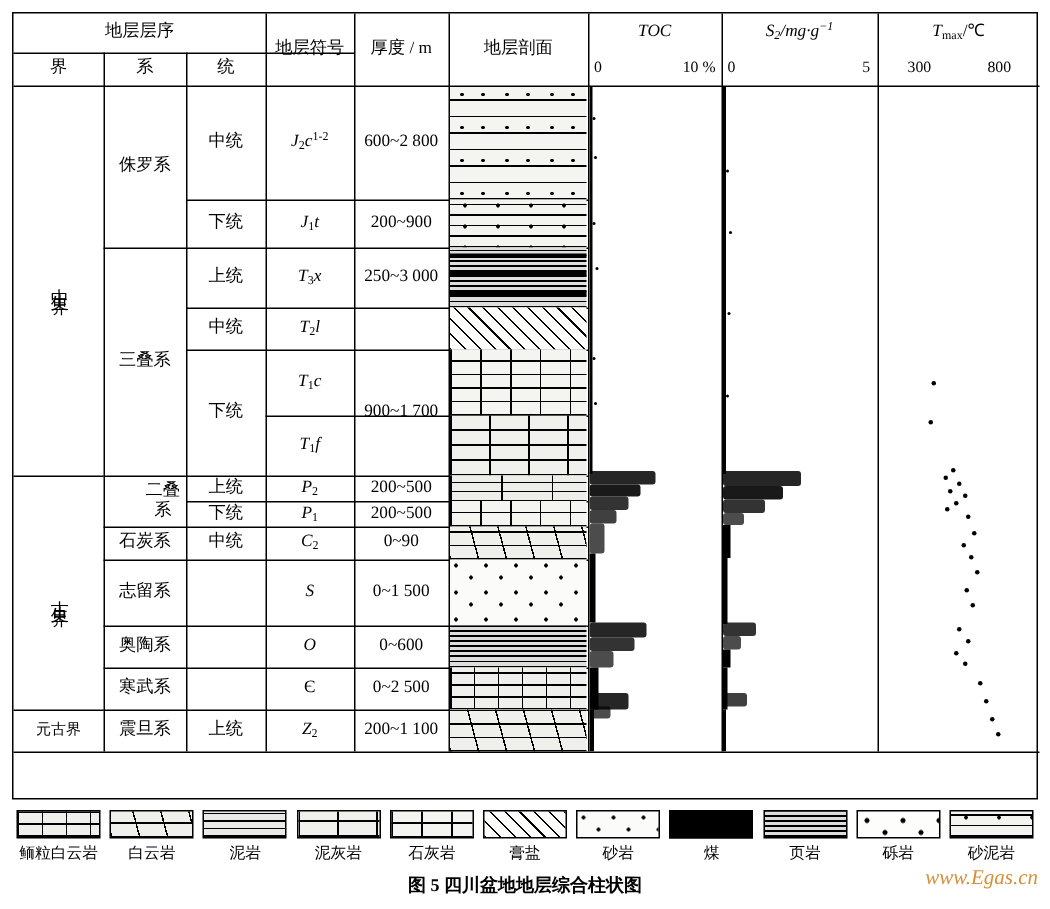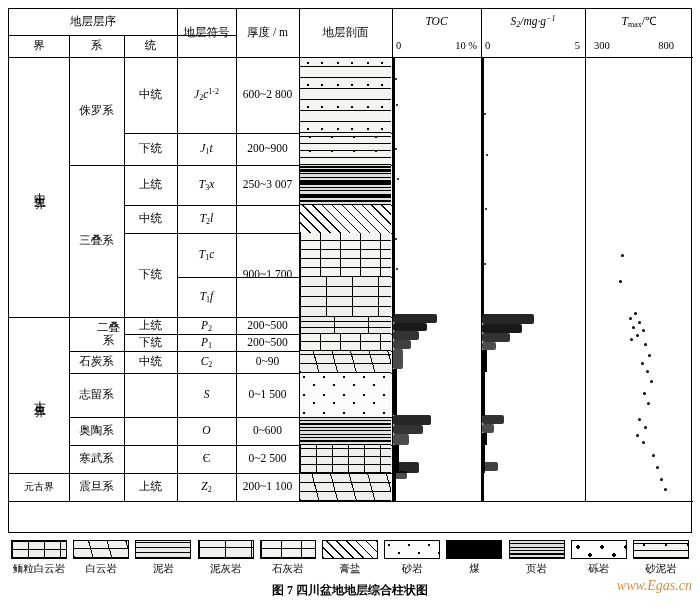--- a/index.html
+++ b/index.html
@@ -225,21 +225,21 @@
       <span><i>S</i><sub>2</sub>/mg·g<sup>−1</sup></span>
     </div>
     <div class="cell hdr" style="left:576px; top:0; width:108px; height:26px;">
       <span><i>T</i><sub>max</sub>/℃</span>
     </div>
 
     <div class="cell" style="left:385px; top:26px; width:30px; height:22px; font-size:10.5px; justify-content:flex-start; padding-left:2px;">0</div>
     <div class="cell" style="left:435px; top:26px; width:36px; height:22px; font-size:10.5px; justify-content:flex-end; padding-right:3px;">10 %</div>
     <div class="cell" style="left:474px; top:26px; width:24px; height:22px; font-size:10.5px; justify-content:flex-start; padding-left:2px;">0</div>
     <div class="cell" style="left:548px; top:26px; width:26px; height:22px; font-size:10.5px; justify-content:flex-end; padding-right:3px;">5</div>
-    <div class="cell" style="left:578px; top:26px; width:34px; height:22px; font-size:10.5px; justify-content:flex-start; padding-left:7px;">300</div>
+    <div class="cell" style="left:578px; top:26px; width:34px; height:22px; font-size:10.5px; justify-content:flex-start; padding-left:18px;">300</div>
     <div class="cell" style="left:632px; top:26px; width:36px; height:22px; font-size:10.5px; justify-content:flex-end; padding-right:3px;">800</div>
 
     <div class="cell" style="left:0; top:48px; width:60px; height:260px;">
       <span class="vert-text">中生界</span>
     </div>
     <div class="hline" style="left:0; top:308px; width:60px;"></div>
     <div class="cell" style="left:0; top:308px; width:60px; height:156px;">
       <span class="vert-text">古生界</span>
     </div>
     <div class="hline" style="left:0; top:464px; width:60px;"></div>
@@ -321,21 +321,21 @@
     </div>
     <div class="cell" style="left:168px; top:436px; width:59px; height:28px;">
       <span>Є</span>
     </div>
     <div class="cell" style="left:168px; top:464px; width:59px; height:28px;">
       <span><i>Z</i><sub>2</sub></span>
     </div>
 
     <div class="cell" style="left:227px; top:48px; width:63px; height:76px;">600~2 800</div>
     <div class="cell" style="left:227px; top:124px; width:63px; height:32px;">200~900</div>
-    <div class="cell" style="left:227px; top:156px; width:63px; height:40px;">250~3 007</div>
+    <div class="cell" style="left:227px; top:156px; width:63px; height:40px;">250~3 000</div>
     <div class="cell" style="left:227px; top:224px; width:63px; height:84px;">900~1 700</div>
     <div class="cell" style="left:227px; top:308px; width:63px; height:17px;">200~500</div>
     <div class="cell" style="left:227px; top:325px; width:63px; height:17px;">200~500</div>
     <div class="cell" style="left:227px; top:342px; width:63px; height:22px;">0~90</div>
     <div class="cell" style="left:227px; top:364px; width:63px; height:44px;">0~1 500</div>
     <div class="cell" style="left:227px; top:408px; width:63px; height:28px;">0~600</div>
     <div class="cell" style="left:227px; top:436px; width:63px; height:28px;">0~2 500</div>
     <div class="cell" style="left:227px; top:464px; width:63px; height:28px;">200~1 100</div>
 
     <div class="lith p-sandmud" style="left:291px; top:49px; width:91px; height:75px;"></div>
@@ -495,16 +495,16 @@
     <div class="legend-item">
       <div class="legend-box p-cong"></div>
       <div class="legend-label">砾岩</div>
     </div>
     <div class="legend-item">
       <div class="legend-box p-sandymud"></div>
       <div class="legend-label">砂泥岩</div>
     </div>
   </div>
 
-  <div class="figcaption">图 7    四川盆地地层综合柱状图</div>
+  <div class="figcaption">图 5    四川盆地地层综合柱状图</div>
   <div class="watermark">www.Egas.cn</div>
 
 </div>
 
 </body></html>

